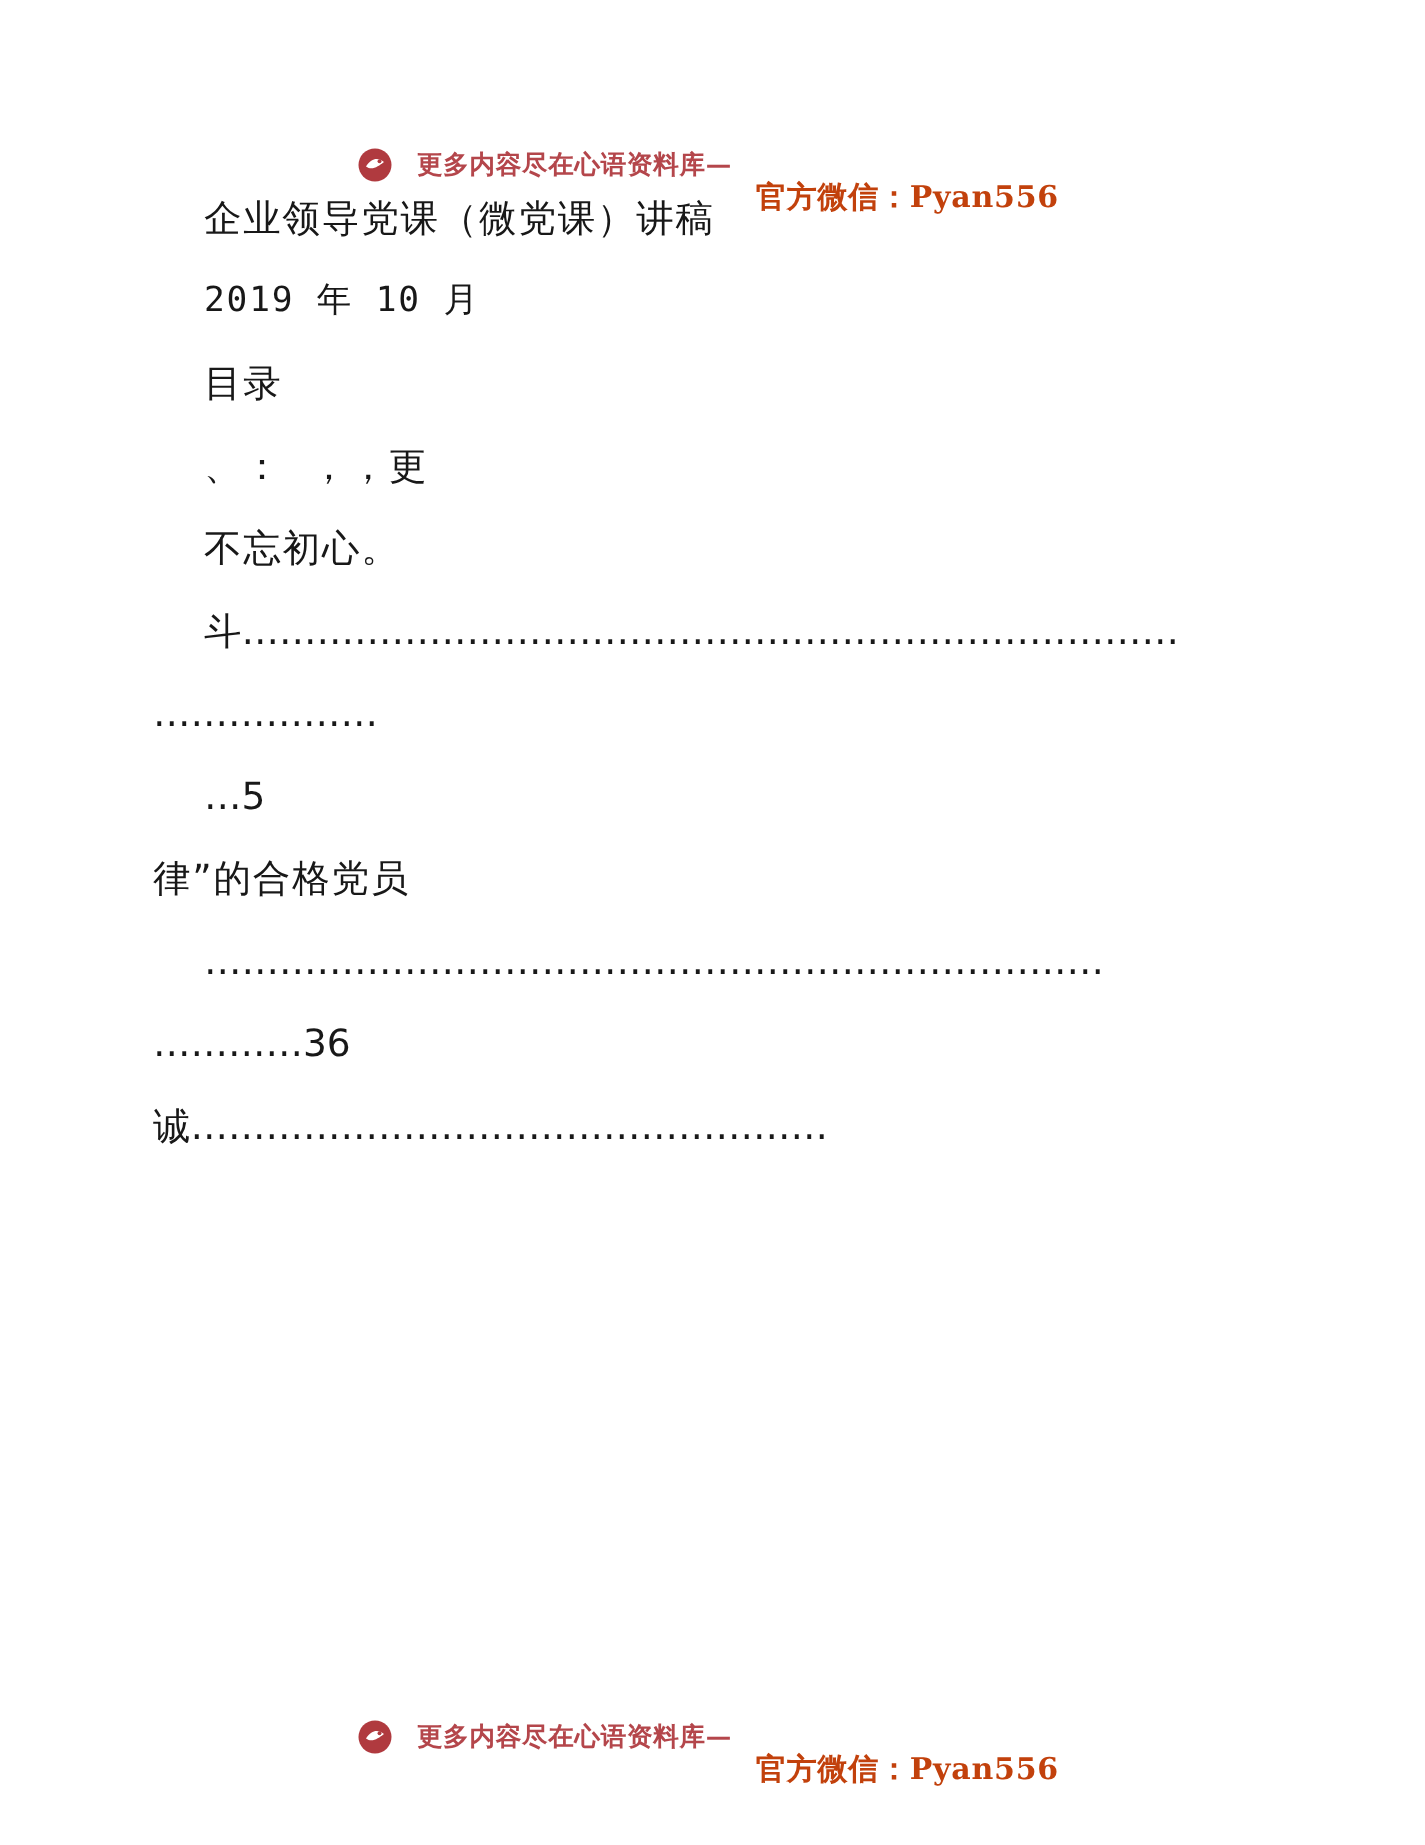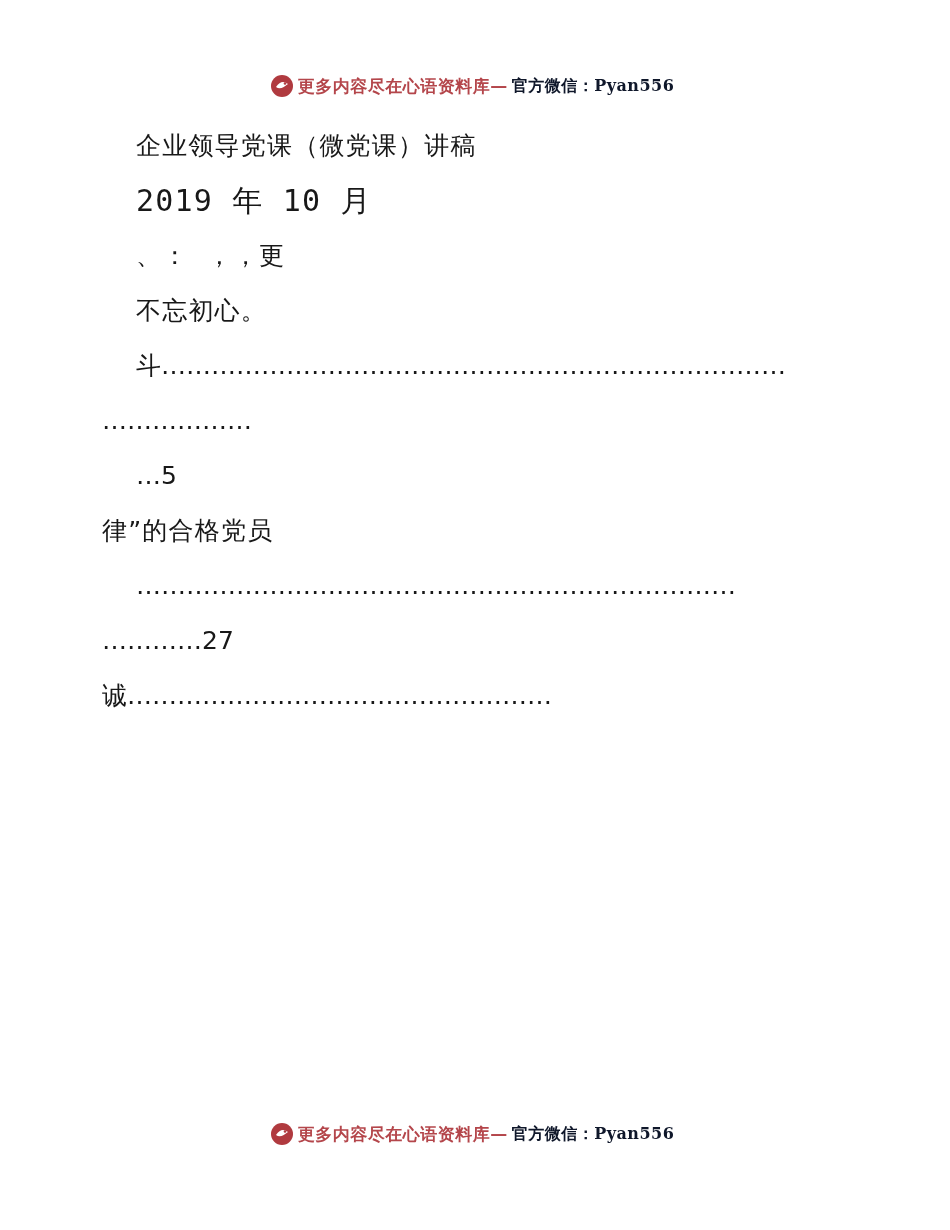--- a/index.html
+++ b/index.html
@@ -17,21 +17,21 @@
   }
 
   
   .watermark {
     position: absolute;
     left: 0;
     width: 944px;
     display: flex;
     align-items: center;
     justify-content: center;
-    gap: 4px;
+    gap: 16px;
     white-space: nowrap;
   }
   .watermark-top { top: 74px; }
   .watermark-bottom { top: 1122px; }
 
   .wm-logo {
     position: relative;
     width: 24px;
     height: 24px;
     flex: 0 0 auto;
@@ -41,23 +41,24 @@
   .wm-text {
     font-family: "DejaVu Serif", serif;
     font-weight: bold;
     font-size: 17px;
     color: #b4464b;
     letter-spacing: 0.5px;
   }
   .wm-text2 {
     font-family: "DejaVu Serif", serif;
     font-weight: bold;
-    font-size: 16px;
-    color: #0f172a;
+    font-size: 20px;
+    color: #c2410c;
     letter-spacing: 0.5px;
+    margin-top: 44px;
   }
 
   
   .doc {
     position: absolute;
     left: 102px;
     top: 118px;
     width: 760px;
   }
   .line {
@@ -68,21 +69,21 @@
     letter-spacing: 1.2px;
     white-space: pre-wrap;
     word-break: break-all;
   }
   .indent { text-indent: 34px; }
   .dots {
     letter-spacing: 0px;
   }
   .num {
     font-family: "DejaVu Sans Mono", monospace;
-    font-size: 30px;
+    font-size: 23px;
   }
 </style>
 </head>
 <body>
 
 <div class="page">
 
   <div class="watermark watermark-top">
     <span class="wm-logo">
       <svg width="24" height="24" viewBox="0 0 24 24">
@@ -92,30 +93,31 @@
       </svg>
     </span>
     <span class="wm-text">更多内容尽在心语资料库—</span>
     <span class="wm-text2">官方微信：Pyan556</span>
   </div>
 
   <div class="doc">
 
     <div class="line indent">企业领导党课（微党课）讲稿</div>
     <div class="line indent num">2019 年 10 月</div>
+    <div class="line indent">目录</div>
     <div class="line indent">、：  ，，更</div>
     <div class="line indent">不忘初心。</div>
 
     <div class="line indent dots">斗…………………………………………………………………</div>
     <div class="line dots">………………</div>
     <div class="line indent dots">…5</div>
 
     <div class="line">律”的合格党员</div>
     <div class="line indent dots">………………………………………………………………</div>
-    <div class="line dots">…………27</div>
+    <div class="line dots">…………36</div>
 
     <div class="line dots">诚……………………………………………</div>
 
   </div>
 
   <div class="watermark watermark-bottom">
     <span class="wm-logo">
       <svg width="24" height="24" viewBox="0 0 24 24">
         <circle cx="12" cy="12" r="11" fill="#b03a3f"></circle>
         <path d="M6 13 C10 7, 14 7, 18 10 C14 13, 10 16, 6 13 Z" fill="#ffffff"></path>

